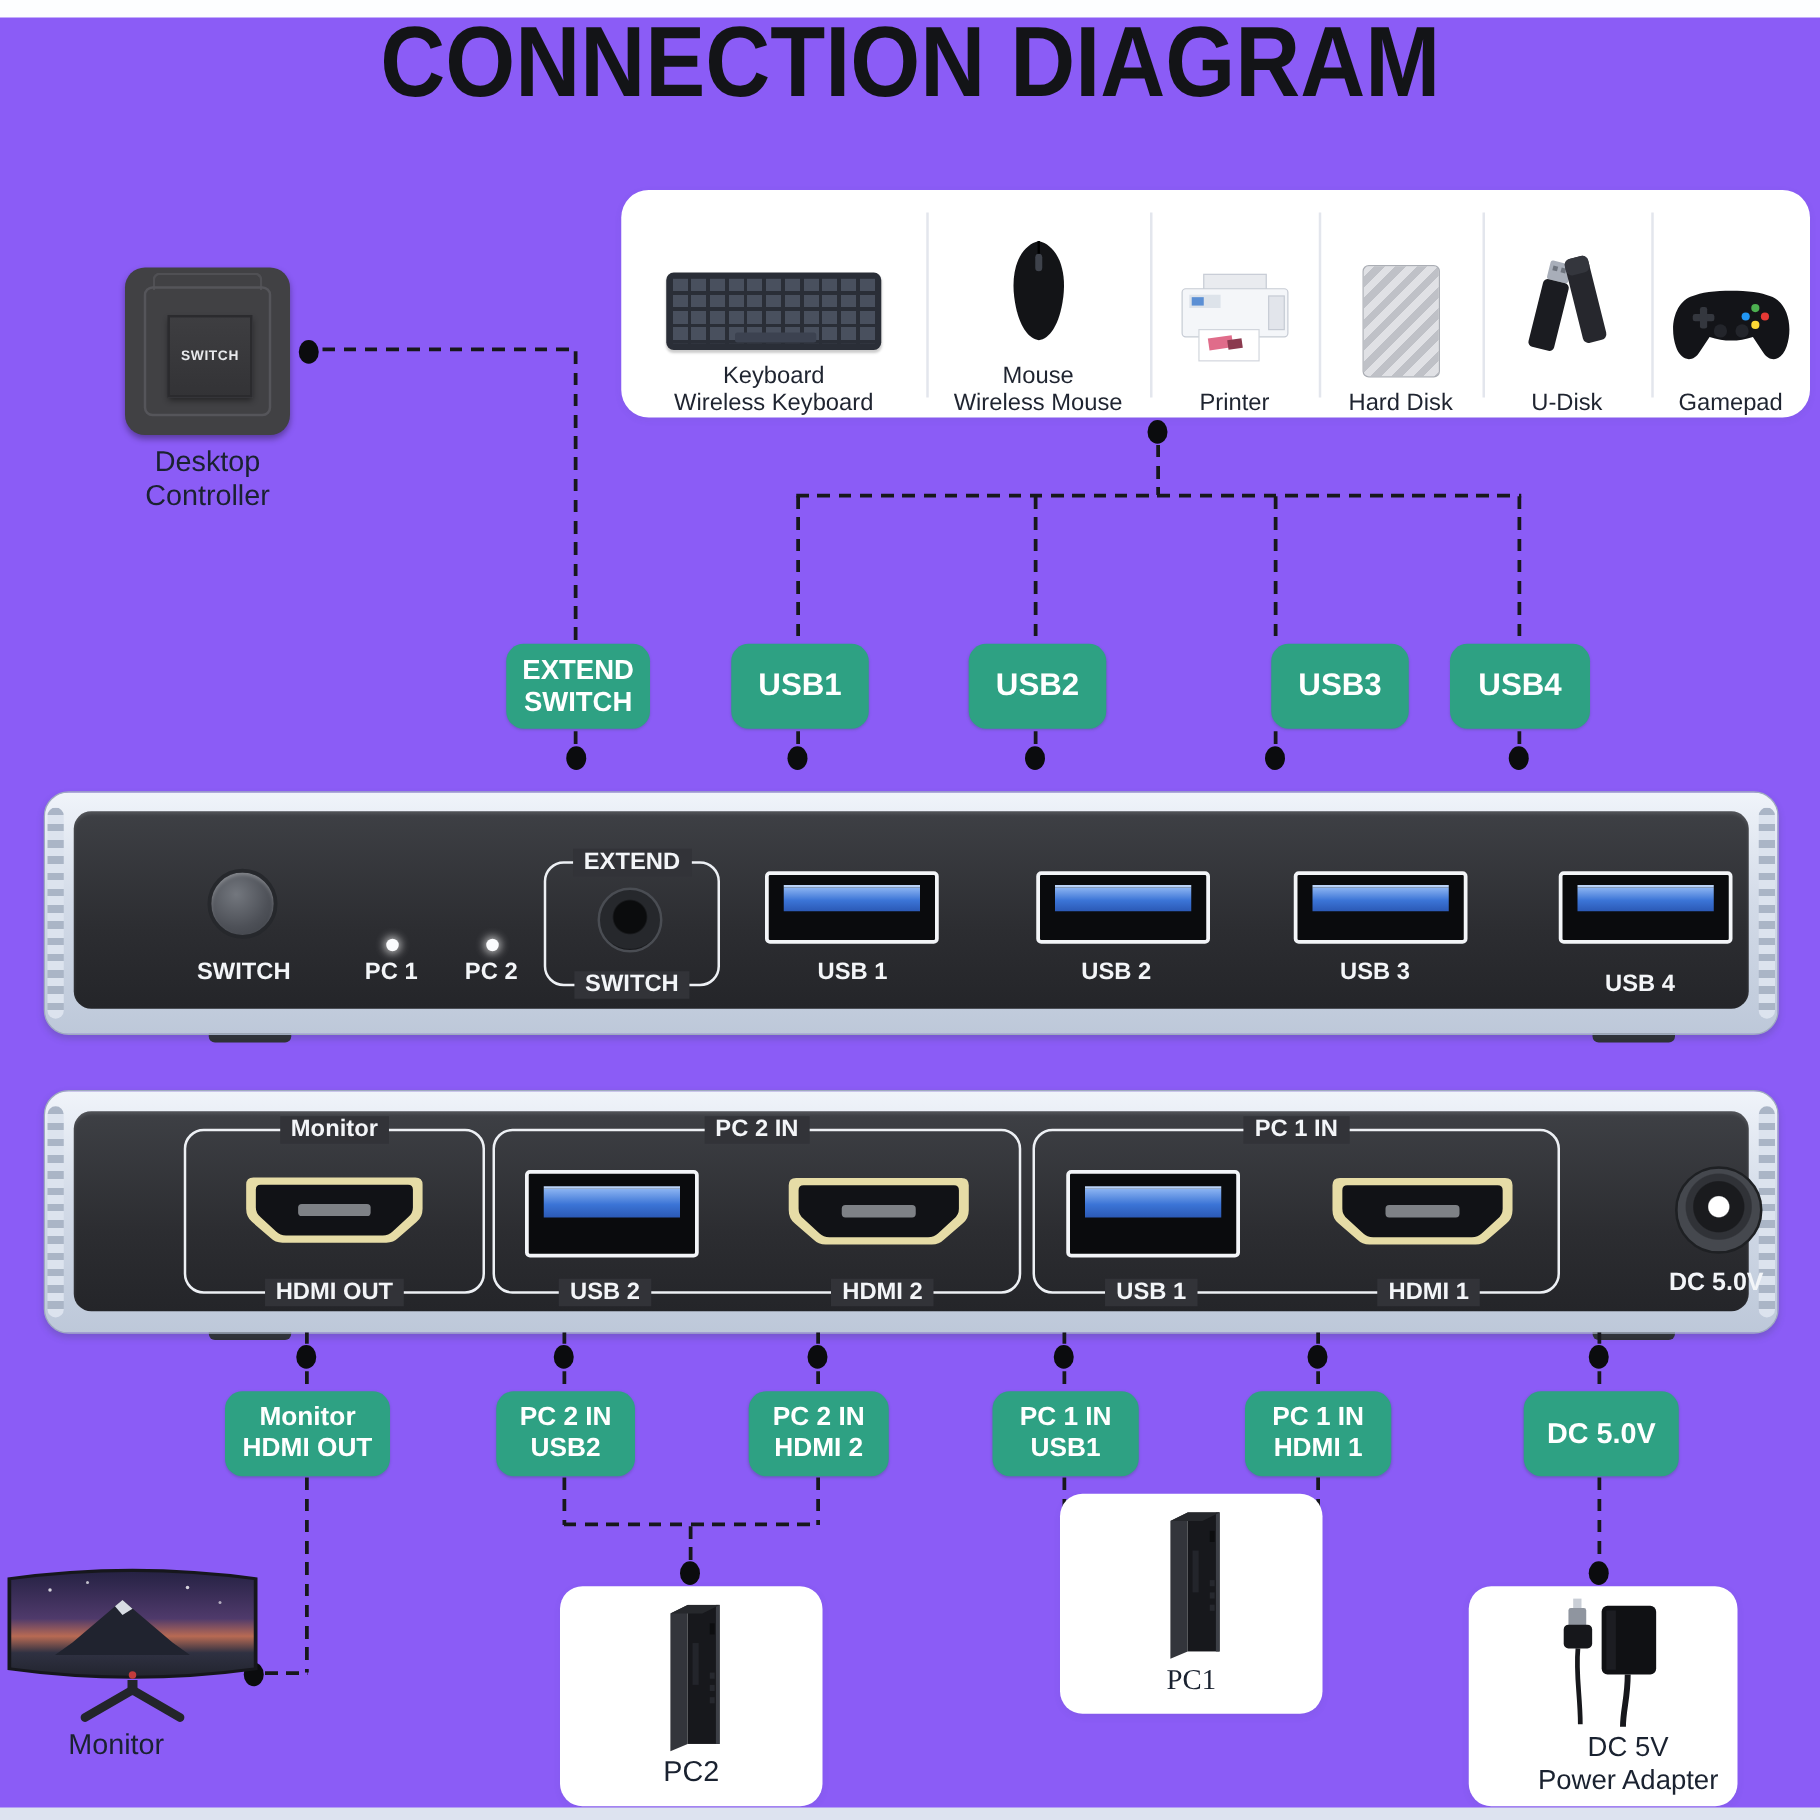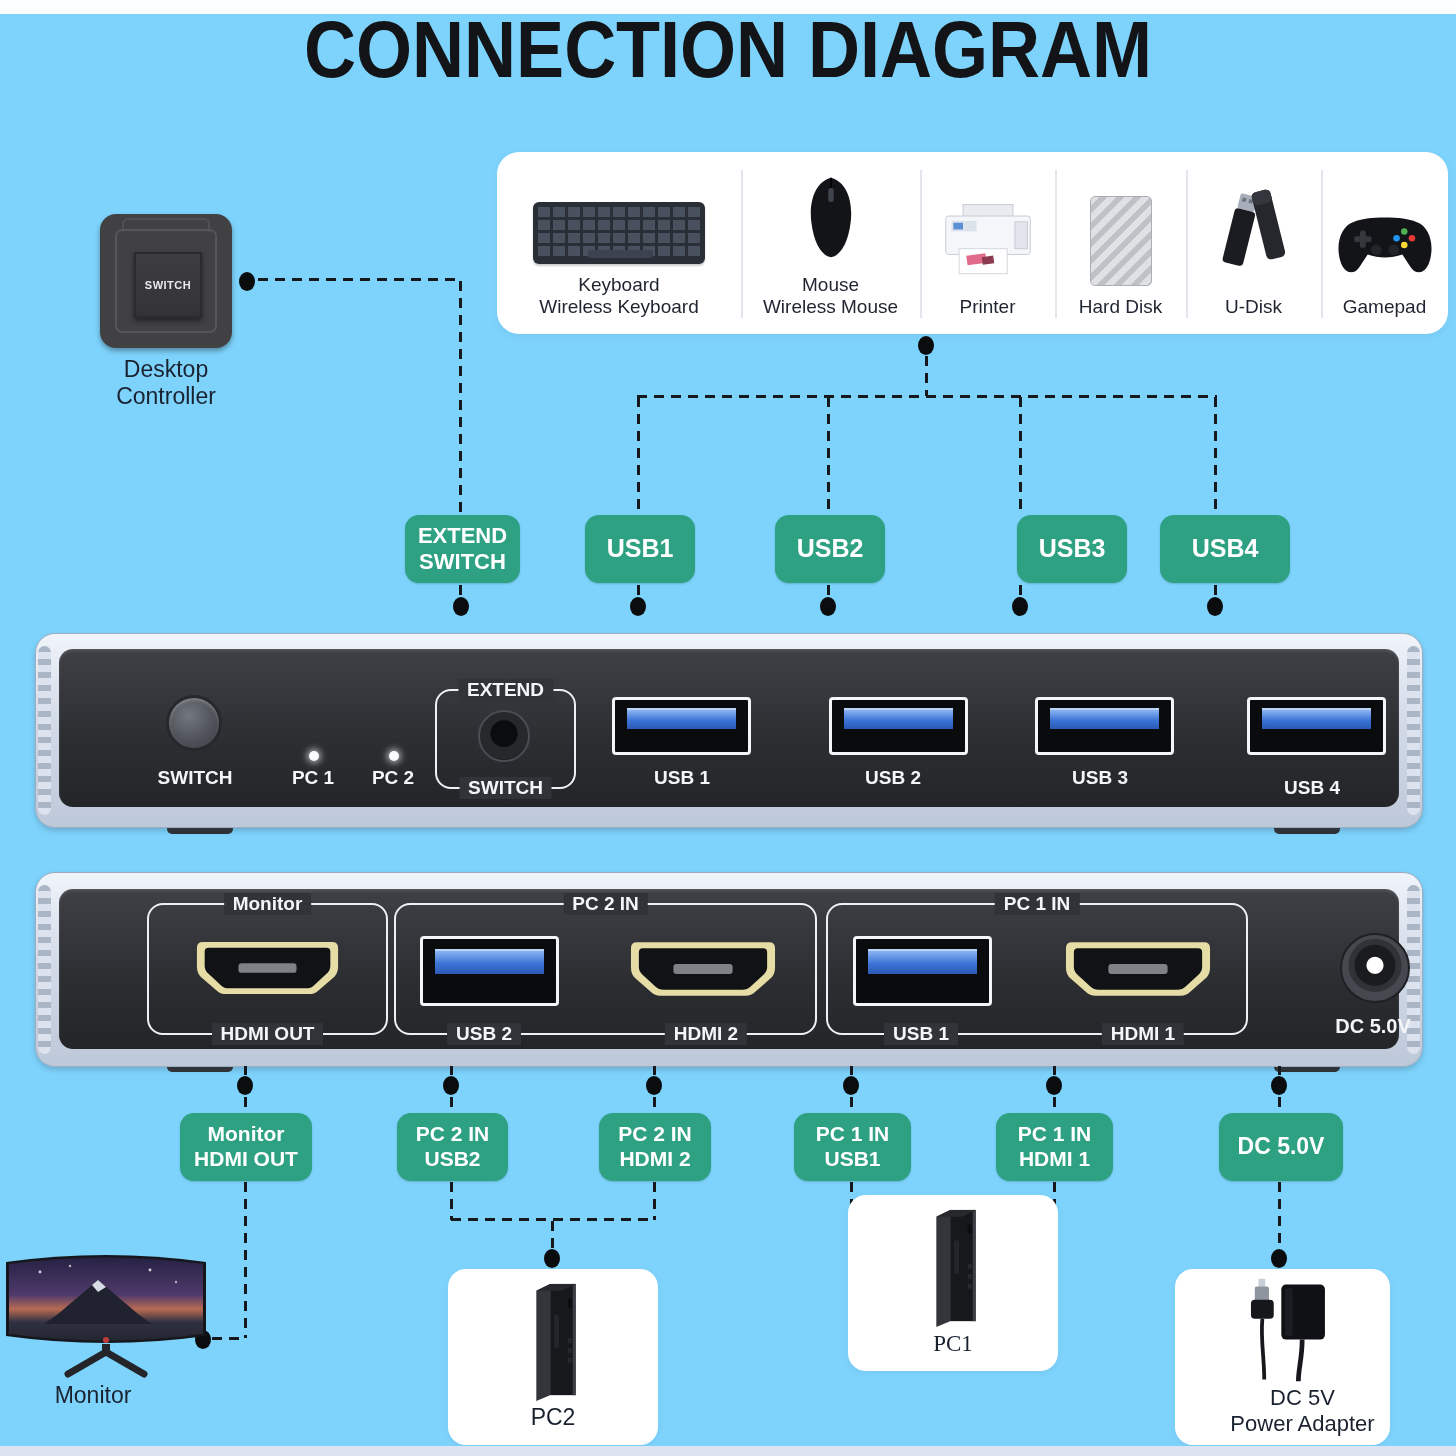--- a/index.html
+++ b/index.html
@@ -1,16 +1,16 @@
 <!DOCTYPE html>
 <html><head>
 <meta charset="utf-8">
 <style>
   html,body{margin:0;padding:0;background:#cfd6e4;}
-  #stage{position:relative;width:1456px;height:1456px;background:#7dd3fc;overflow:hidden;
+  #stage{position:relative;width:1456px;height:1456px;background:#8b5cf6;overflow:hidden;
          font-family:"Liberation Sans",sans-serif;}
   .abs{position:absolute;}
   
   .dash-h{position:absolute;height:3px;background:repeating-linear-gradient(90deg,#17181C 0 10px,transparent 10px 17px);}
   .dash-v{position:absolute;width:3px;background:repeating-linear-gradient(180deg,#17181C 0 10px,transparent 10px 17px);}
   .dot{position:absolute;width:16px;height:19px;background:#0B0C0E;border-radius:50%;}
   
   .glabel{position:absolute;background:#2EA183;color:#FFFFFF;border-radius:14px;
           display:flex;flex-direction:column;align-items:center;justify-content:center;
           text-align:center;font-weight:bold;line-height:1.18;box-shadow:0 1px 2px rgba(30,80,60,.25);}
@@ -36,21 +36,21 @@
   .round-btn{position:absolute;width:50px;height:50px;border-radius:50%;border:3px solid #26282C;
              background:radial-gradient(circle at 40% 35%,#73777E,#4D5057 60%,#3C3F45);
              box-shadow:inset 0 2px 3px rgba(255,255,255,.25);}
   .jack{position:absolute;width:48px;height:48px;border-radius:50%;border:2px solid #4A4D53;
         background:radial-gradient(circle at 50% 45%,#0B0C0D 0 36%,#26282C 40% 70%,#0E0F11 75%);}
   .dc-jack{position:absolute;width:66px;height:66px;border-radius:50%;border:2px solid #1E2023;
            background:radial-gradient(circle at 50% 46%,#FFFFFF 0 8px,#1A1B1E 9px 20px,#303237 21px 26px,#45484E 27px 33px);}
   .card{position:absolute;background:#FFFFFF;border-radius:18px;box-shadow:0 2px 6px rgba(70,80,110,.08);}
   .divider{position:absolute;top:18px;height:148px;width:2px;background:#E3E6ED;}
   .pitem{position:absolute;top:0;bottom:0;display:flex;flex-direction:column;align-items:center;
-         justify-content:flex-end;padding-bottom:16px;box-sizing:border-box;}
+         justify-content:flex-end;padding-bottom:0;box-sizing:border-box;}
   .pitem .ic{margin-bottom:10px;}
   .plbl{font-size:19px;line-height:22px;color:#1F2430;font-weight:500;text-align:center;}
   .plbl span{display:block;}
   .dk-label{position:absolute;color:#1A2230;font-size:23px;line-height:27px;font-weight:500;text-align:center;}
   .dk-label span{display:block;}
   
   .kb{width:172px;height:62px;border-radius:6px;background:#2A2E37;position:relative;box-shadow:0 2px 2px rgba(0,0,0,.2);}
   .kb .keys{position:absolute;inset:5px;background:
       repeating-linear-gradient(180deg,transparent 0 10px,#2A2E37 10px 13px),
       repeating-linear-gradient(90deg,#49505E 0 12px,#2A2E37 12px 15px);}
@@ -196,21 +196,21 @@
   </div>
   <div class="glabel" style="left:585px;top:515px;width:110px;height:68px;font-size:25px;">
       <span>USB1</span>
     </div>
   <div class="glabel" style="left:775px;top:515px;width:110px;height:68px;font-size:25px;">
       <span>USB2</span>
     </div>
   <div class="glabel" style="left:1017px;top:515px;width:110px;height:68px;font-size:25px;">
       <span>USB3</span>
     </div>
-  <div class="glabel" style="left:1160px;top:515px;width:130px;height:68px;font-size:25px;">
+  <div class="glabel" style="left:1160px;top:515px;width:112px;height:68px;font-size:25px;">
       <span>USB4</span>
     </div>
 
   <div class="dash-v" style="left:459px;top:585px;height:11px;"></div>
   <div class="dash-v" style="left:637px;top:585px;height:11px;"></div>
   <div class="dash-v" style="left:827px;top:585px;height:11px;"></div>
   <div class="dash-v" style="left:1019px;top:585px;height:11px;"></div>
   <div class="dash-v" style="left:1214px;top:585px;height:11px;"></div>
   <div class="dot" style="left:453px;top:597px;"></div>
   <div class="dot" style="left:630px;top:597px;"></div>

